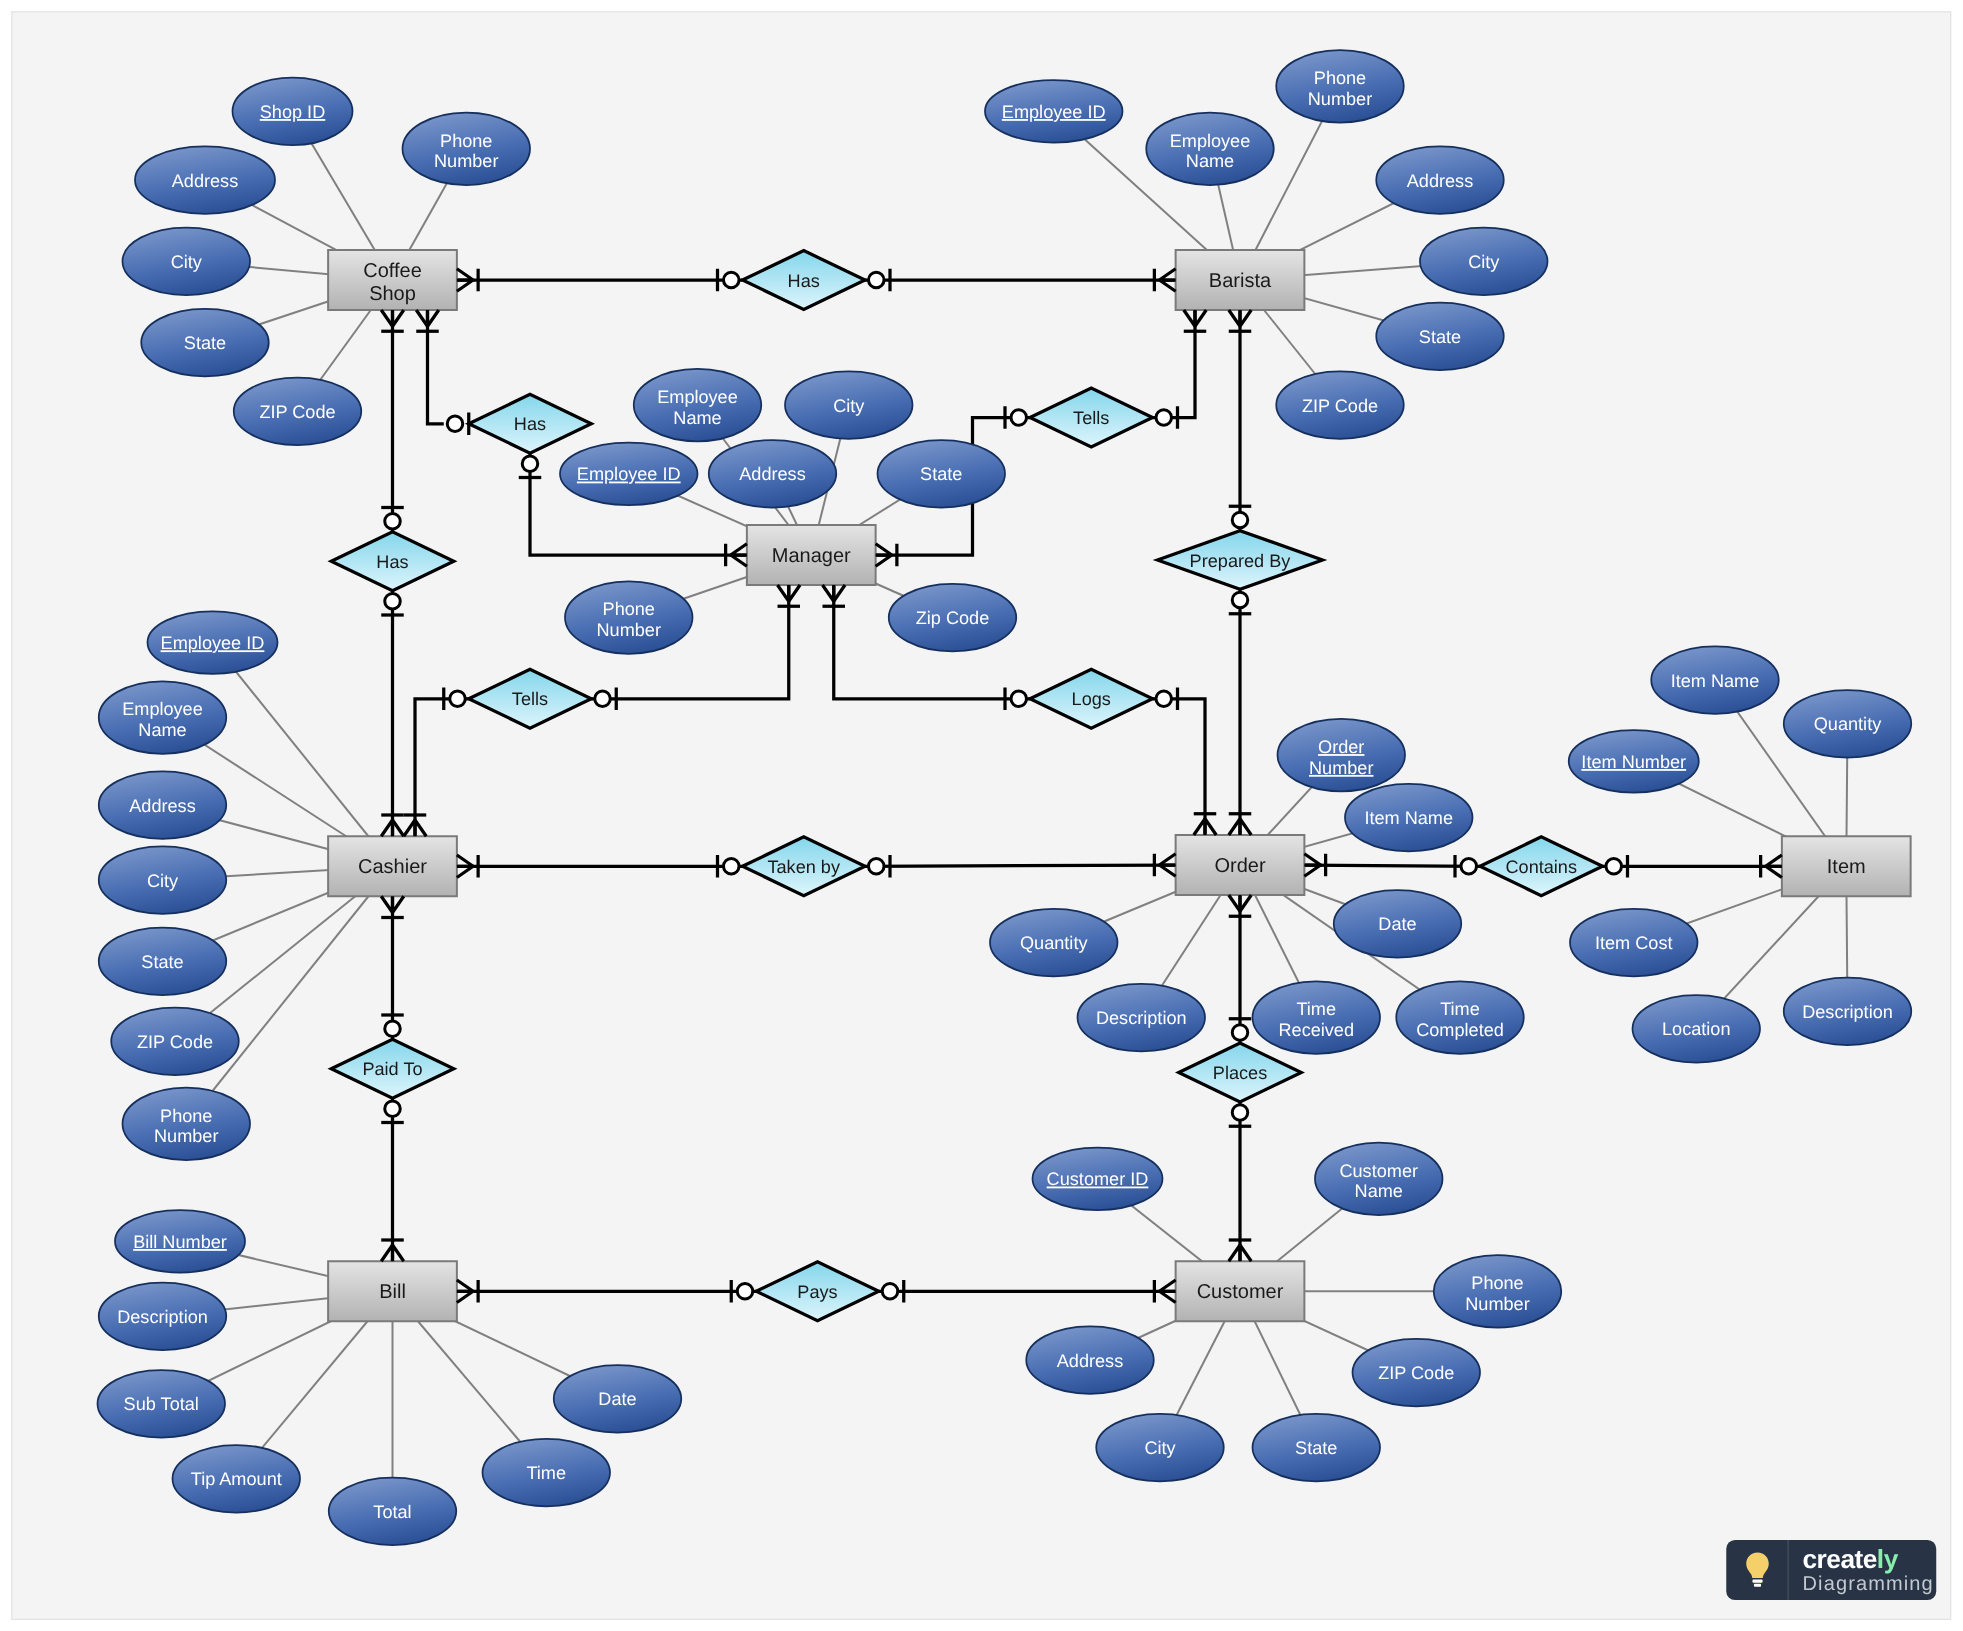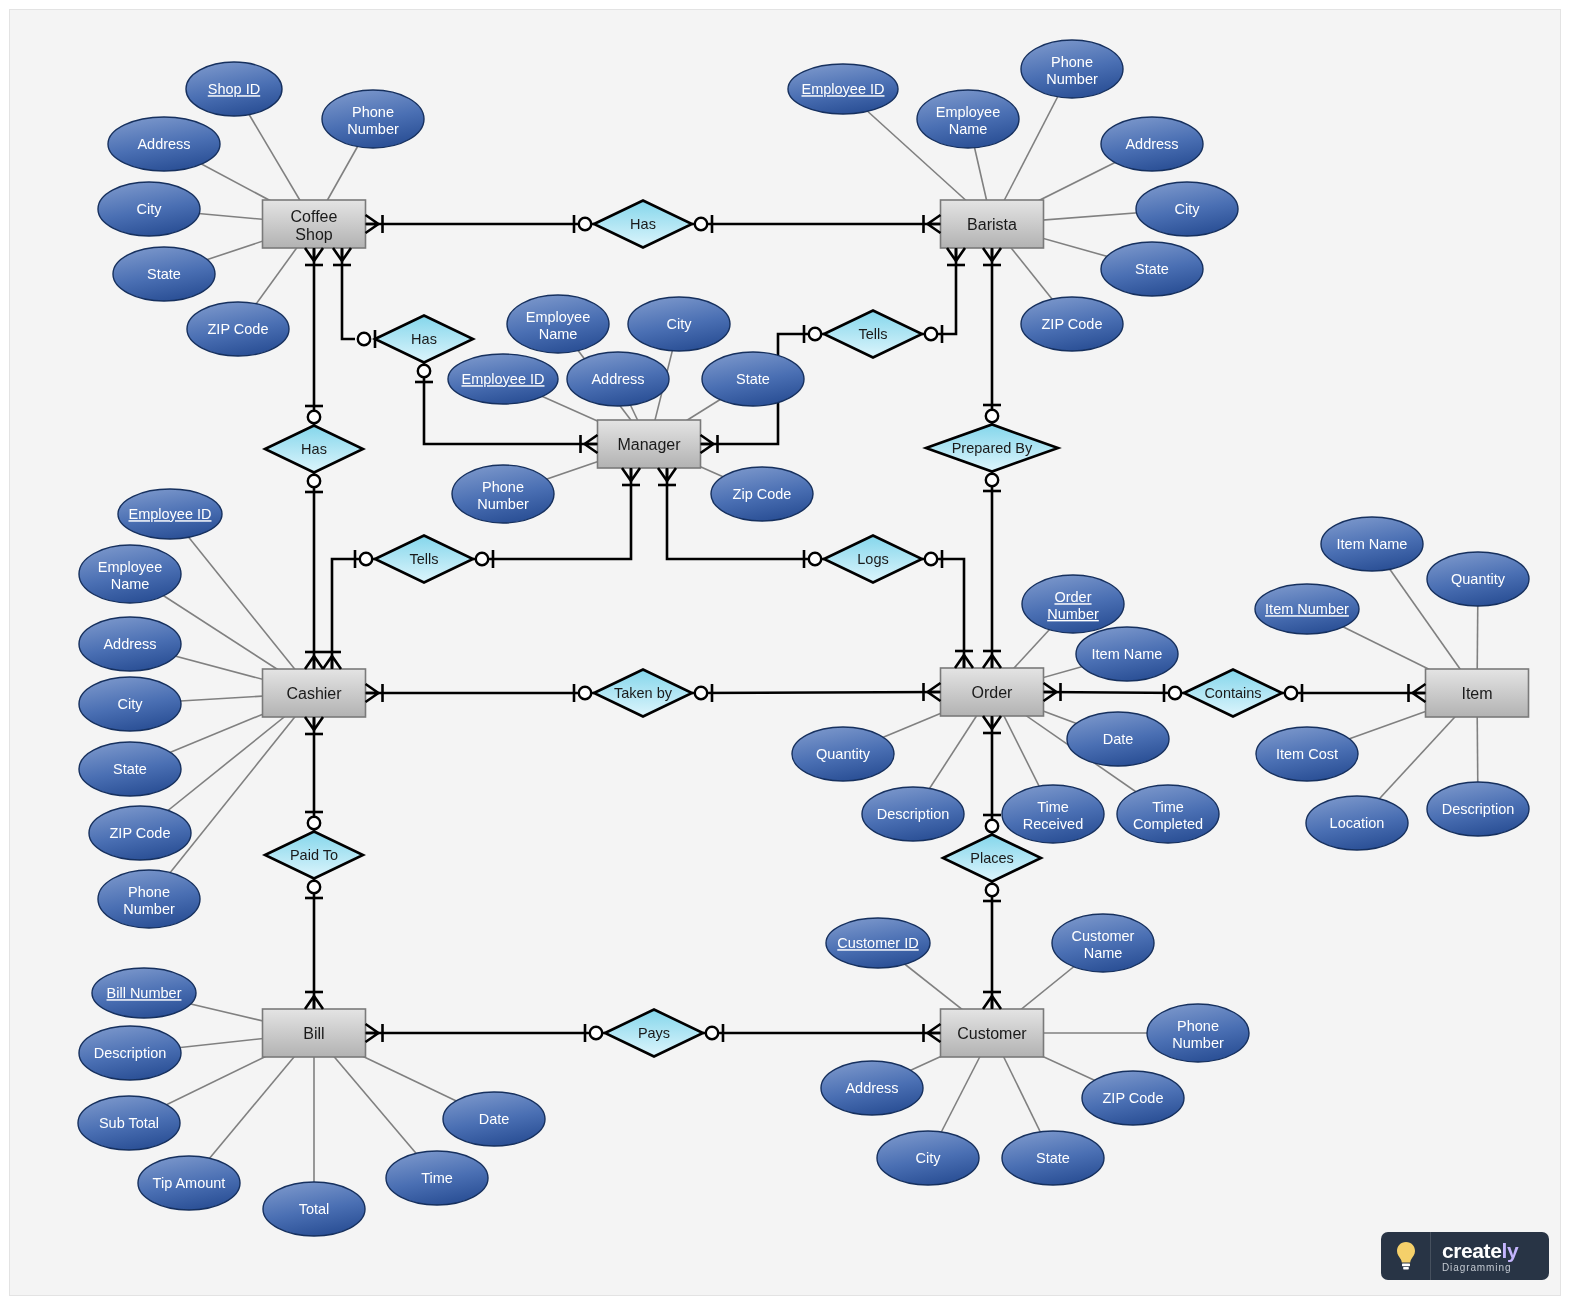--- a/index.html
+++ b/index.html
@@ -59,23 +59,23 @@
   }
   #wm-text-cell {
     flex: 1;
     padding-left: 11px;
     line-height: 1;
   }
   #wm-brand {
     font-size: 21px; font-weight: bold; letter-spacing: -0.4px;
     color: #ffffff;
   }
-  #wm-brand .ly { color: #c4b5fd; }
+  #wm-brand .ly { color: #86efac; }
   #wm-sub {
-    font-size: 10px; color: #c3c9d1; letter-spacing: 0.9px;
+    font-size: 16px; color: #c3c9d1; letter-spacing: 0.9px;
     margin-top: 2px;
   }
 </style>
 </head>
 <body>
 
 <div id="page">
   <div id="canvas-frame"></div>
 
   <svg id="diagram" viewBox="0 0 1570 1305" xmlns="http://www.w3.org/2000/svg">

